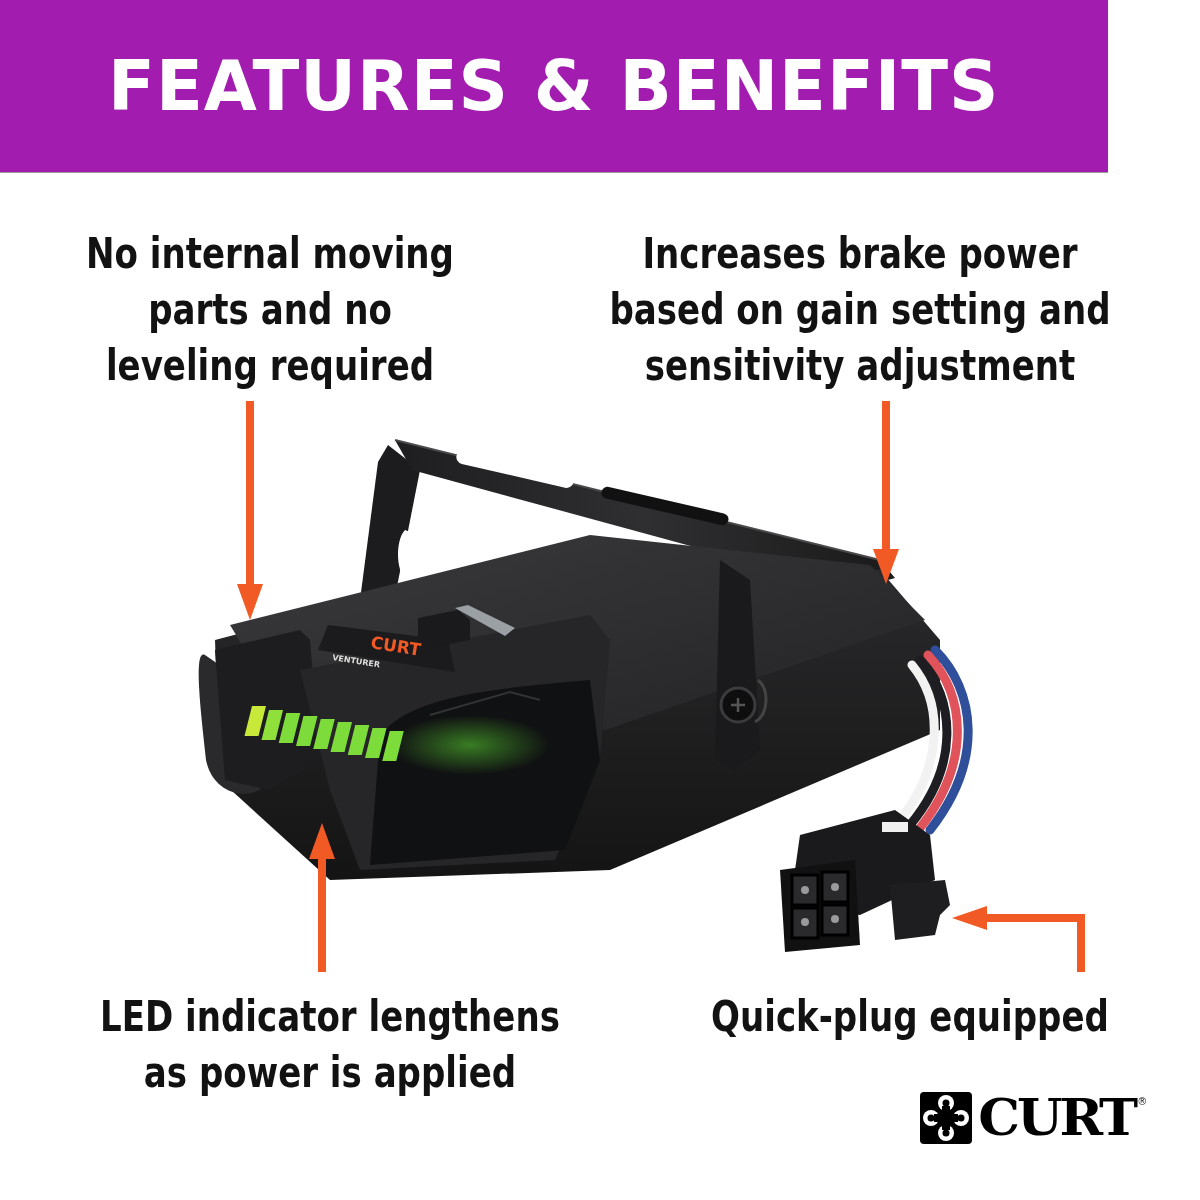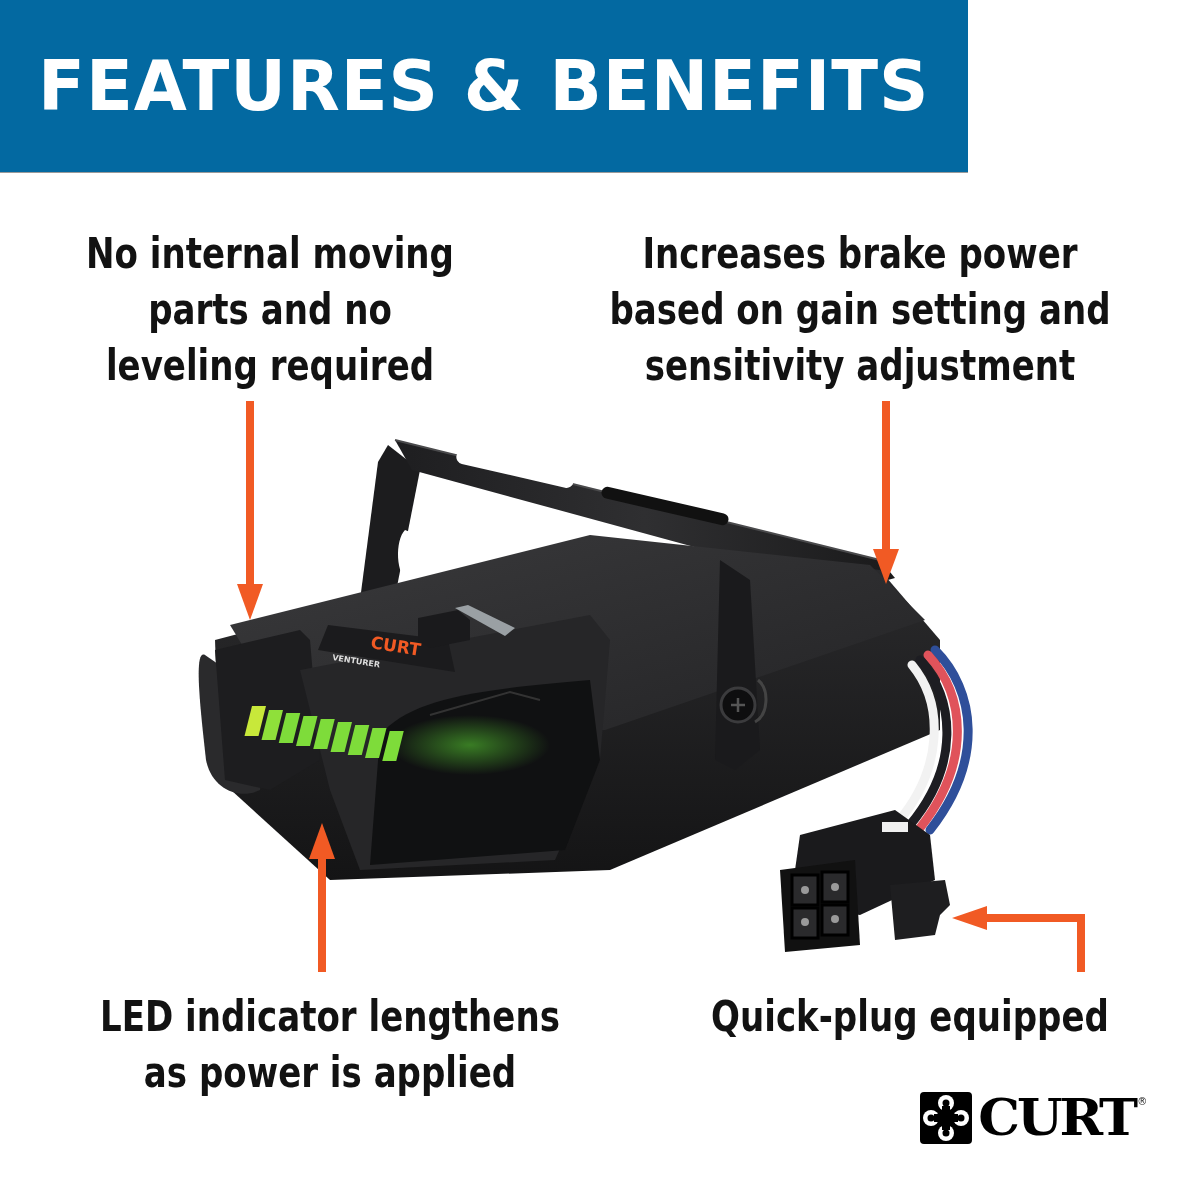--- a/index.html
+++ b/index.html
@@ -1,21 +1,21 @@
 <!DOCTYPE html>
 <html><head>
 <meta charset="utf-8">
 <style>
   html, body { margin: 0; padding: 0; }
   body {
     width: 1200px; height: 1200px; background: #ffffff; position: relative; overflow: hidden;
     font-family: "DejaVu Sans", sans-serif; color: #111;
   }
   .header {
-    position: absolute; left: 0; top: 0; width: 968px; height: 172px; background: #0369a1;
+    position: absolute; left: 0; top: 0; width: 1108px; height: 172px; background: #a21caf;
     display: flex; align-items: center; justify-content: center;
     border-bottom: 1px solid #9a9a9a;
   }
   .header-title {
     color: #fff; font-family: "DejaVu Sans", sans-serif; font-weight: 700;
     font-size: 70px; letter-spacing: 1px; transform: scaleX(0.98);
   }
   .callout {
     position: absolute; text-align: center; font-family: "DejaVu Sans Condensed", "DejaVu Sans", sans-serif;
     font-weight: 700; font-size: 43px; line-height: 56px; color: #121212;

